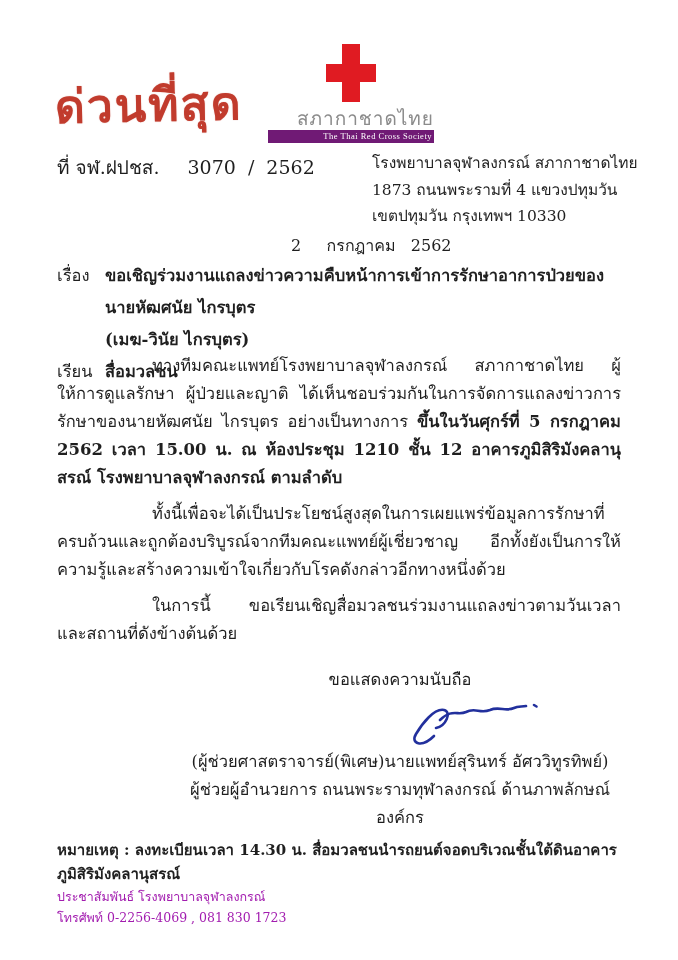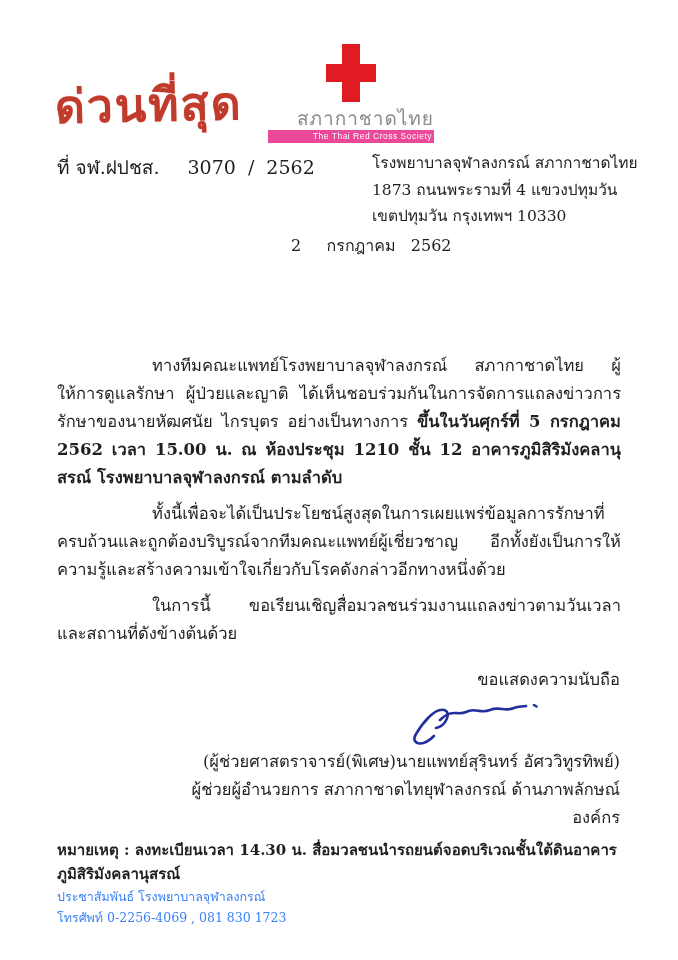--- a/index.html
+++ b/index.html
@@ -21,40 +21,40 @@
     letter-spacing:2px;
     text-shadow:0 0 1px rgba(193,59,45,.55);
   }
   
   .logo{position:absolute;left:268px;top:44px;width:166px;text-align:right;}
   .cross{position:relative;width:50px;height:58px;margin:0 auto 6px auto;}
   .cross .v{position:absolute;left:16px;top:0;width:18px;height:58px;background:#e01b22;}
   .cross .h{position:absolute;left:0;top:20px;width:50px;height:18px;background:#e01b22;}
   .logo-thai{font-size:19px;color:#8b8b8b;letter-spacing:1px;line-height:20px;}
   .logo-banner{
-    margin-top:2px;background:#ec4899;color:#ffffff;
+    margin-top:2px;background:#701a75;color:#ffffff;
     font-size:8.5px;line-height:11px;padding:1px 2px;
-    font-family:Liberation Sans, sans-serif;
+    font-family:Liberation Serif, serif;
     letter-spacing:.5px;white-space:nowrap;
   }
   .ref{position:absolute;left:57px;top:152px;font-size:19px;}
   .ref .num{white-space:pre;margin-left:28px;}
   .address{position:absolute;left:372px;top:150px;font-size:15.5px;line-height:26.5px;}
   .date{position:absolute;left:291px;top:233px;font-size:16px;white-space:pre;}
   .subject{position:absolute;left:57px;top:260px;width:566px;font-size:16.5px;line-height:32px;}
   .subject .row{display:flex;}
   .subject .label{width:48px;flex:0 0 48px;}
   .bold{font-weight:bold;}
   .body{position:absolute;left:57px;top:352px;width:564px;font-size:16.5px;line-height:28px;text-align:justify;}
   .body p{margin:0 0 8px 0;text-indent:95px;}
-  .closing{position:absolute;left:180px;top:666px;width:440px;text-align:right;font-size:16.5px;line-height:28px;}
+  .closing{position:absolute;left:180px;top:666px;width:440px;text-align:center;font-size:16.5px;line-height:28px;}
   .sig{display:block;margin:2px auto 0 auto;margin-right:70px;}
   .closing .name{margin-top:0;}
   .note{position:absolute;left:57px;top:838px;width:575px;font-size:15px;font-weight:bold;}
-  .footer{position:absolute;left:57px;top:886px;font-size:12.5px;color:#3b82f6;line-height:21px;}
+  .footer{position:absolute;left:57px;top:886px;font-size:12.5px;color:#a21caf;line-height:21px;}
 </style>
 </head>
 <body>
 
 <div class="page">
 
   <div class="stamp">ด่วนที่สุด</div>
 
   <div class="logo">
     <div class="cross">
@@ -70,36 +70,50 @@
   </div>
 
   <div class="address">
     <div>โรงพยาบาลจุฬาลงกรณ์  สภากาชาดไทย</div>
     <div>1873 ถนนพระรามที่ 4 แขวงปทุมวัน</div>
     <div>เขตปทุมวัน  กรุงเทพฯ  10330</div>
   </div>
 
   <div class="date">2     กรกฎาคม   2562</div>
 
+  <div class="subject">
+    <div class="row">
+      <span class="label">เรื่อง</span>
+      <span class="bold">ขอเชิญร่วมงานแถลงข่าวความคืบหน้าการเข้าการรักษาอาการป่วยของนายหัฒศนัย ไกรบุตร</span>
+    </div>
+    <div class="row">
+      <span class="label"></span>
+      <span class="bold">(เมฆ-วินัย ไกรบุตร)</span>
+    </div>
+    <div class="row">
+      <span class="label">เรียน</span>
+      <span class="bold">สื่อมวลชน</span>
+    </div>
+  </div>
 
   <div class="body">
     <p><span>ทางทีมคณะแพทย์โรงพยาบาลจุฬาลงกรณ์ สภากาชาดไทย ผู้ให้การดูแลรักษา ผู้ป่วยและญาติ ได้เห็นชอบร่วมกันในการจัดการแถลงข่าวการรักษาของนายหัฒศนัย ไกรบุตร อย่างเป็นทางการ</span> <span class="bold">ขึ้นในวันศุกร์ที่ 5 กรกฎาคม 2562 เวลา 15.00 น. ณ ห้องประชุม 1210 ชั้น 12 อาคารภูมิสิริมังคลานุสรณ์ โรงพยาบาลจุฬาลงกรณ์ ตามลำดับ</span></p>
     <p>ทั้งนี้เพื่อจะได้เป็นประโยชน์สูงสุดในการเผยแพร่ข้อมูลการรักษาที่ครบถ้วนและถูกต้องบริบูรณ์จากทีมคณะแพทย์ผู้เชี่ยวชาญ อีกทั้งยังเป็นการให้ความรู้และสร้างความเข้าใจเกี่ยวกับโรคดังกล่าวอีกทางหนึ่งด้วย</p>
     <p>ในการนี้ ขอเรียนเชิญสื่อมวลชนร่วมงานแถลงข่าวตามวันเวลา และสถานที่ดังข้างต้นด้วย</p>
   </div>
 
   <div class="closing">
     <div>ขอแสดงความนับถือ</div>
     <svg class="sig" width="150" height="52" viewBox="0 0 150 52">
       <path d="M 34,40 C 22,52 10,48 16,38 C 22,28 34,12 44,14 C 52,16 46,30 36,32" fill="none" stroke="#22309d" stroke-width="2.6" stroke-linecap="round"></path>
       <path d="M 40,24 C 52,12 58,20 66,16 C 75,11 80,18 90,14 C 99,10 106,16 114,12 C 118,10 122,11 126,10" fill="none" stroke="#22309d" stroke-width="2.6" stroke-linecap="round"></path>
       <path d="M 134,9 l 2.5,1.5" fill="none" stroke="#22309d" stroke-width="2.6" stroke-linecap="round"></path>
     </svg>
     <div class="name">(ผู้ช่วยศาสตราจารย์(พิเศษ)นายแพทย์สุรินทร์ อัศววิทูรทิพย์)</div>
-    <div>ผู้ช่วยผู้อำนวยการ สภากาชาดไทยุฬาลงกรณ์ ด้านภาพลักษณ์องค์กร</div>
+    <div>ผู้ช่วยผู้อำนวยการ ถนนพระรามทุฬาลงกรณ์ ด้านภาพลักษณ์องค์กร</div>
   </div>
 
   <div class="note">หมายเหตุ : ลงทะเบียนเวลา 14.30 น. สื่อมวลชนนำรถยนต์จอดบริเวณชั้นใต้ดินอาคารภูมิสิริมังคลานุสรณ์</div>
 
   <div class="footer">
     <div>ประชาสัมพันธ์ โรงพยาบาลจุฬาลงกรณ์</div>
     <div>โทรศัพท์ 0-2256-4069 , 081 830 1723</div>
   </div>
 
 </div>

